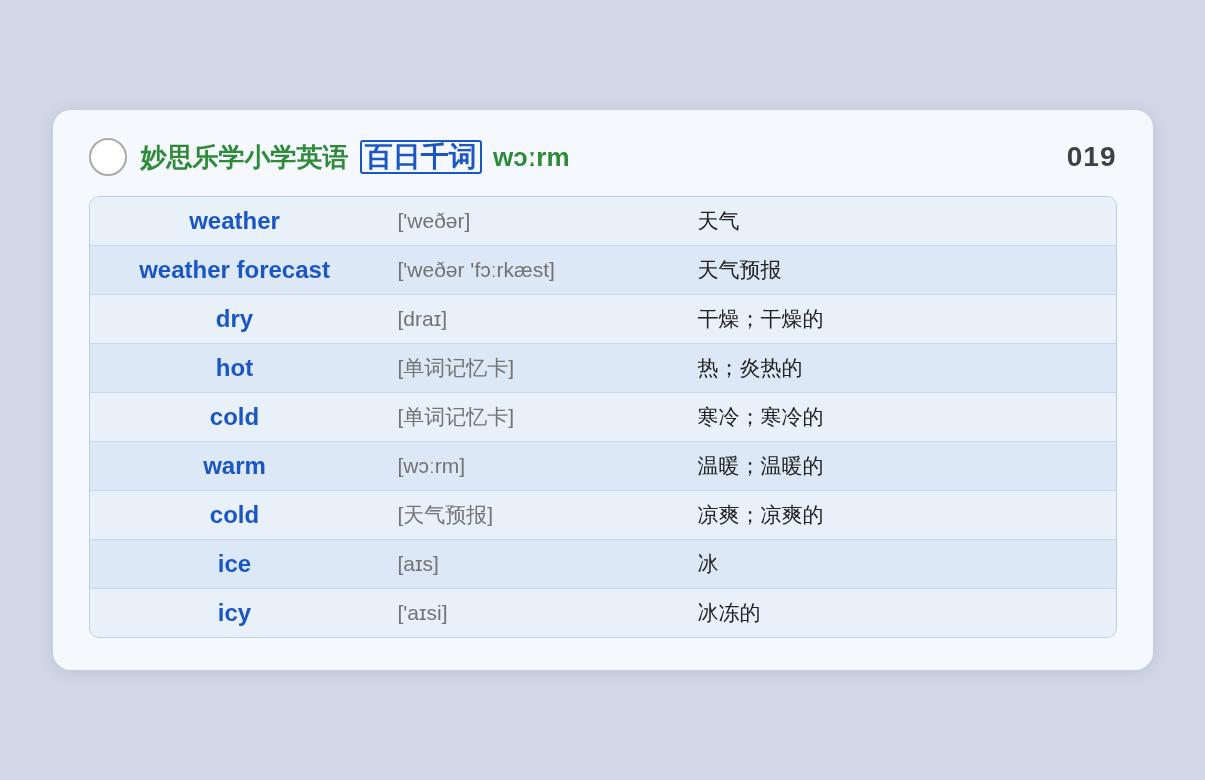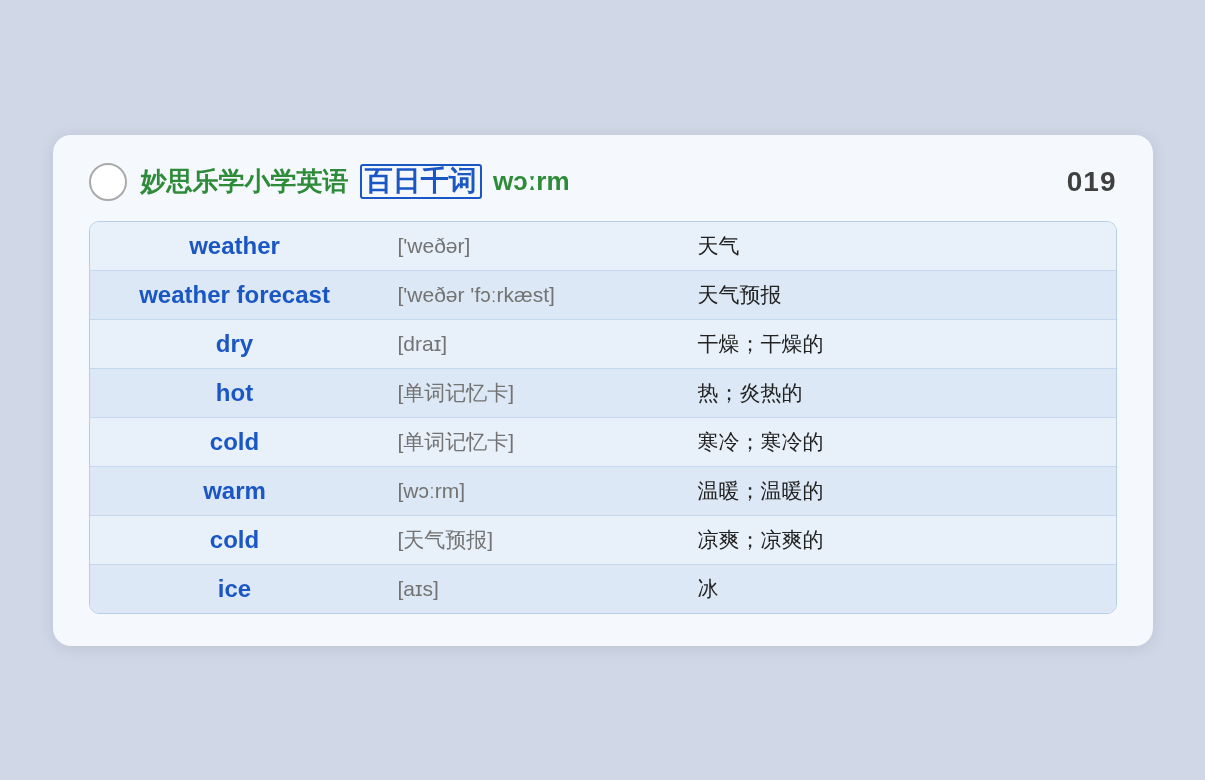--- a/index.html
+++ b/index.html
@@ -151,15 +151,20 @@
         <tr>
           <td class="word">cold</td>
           <td class="phonetic">[天气预报]</td>
           <td class="meaning">凉爽；凉爽的</td>
         </tr>
         <tr>
           <td class="word">ice</td>
           <td class="phonetic">[aɪs]</td>
           <td class="meaning">冰</td>
         </tr>
+        <tr>
+          <td class="word">icy</td>
+          <td class="phonetic">['aɪsi]</td>
+          <td class="meaning">冰冻的</td>
+        </tr>
       </tbody>
   </table>
 </div>
 
 </body></html>

